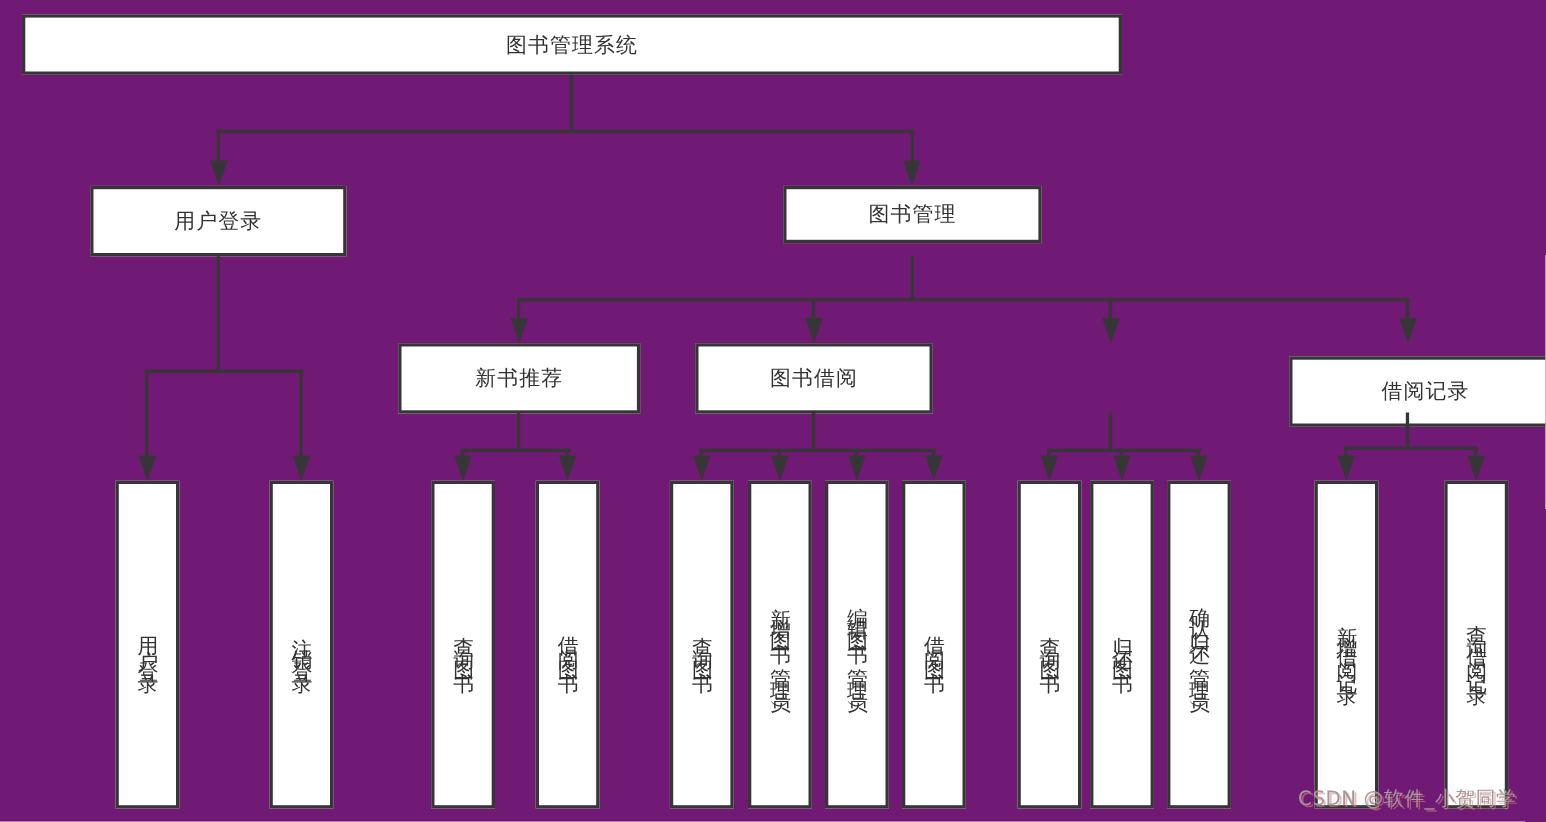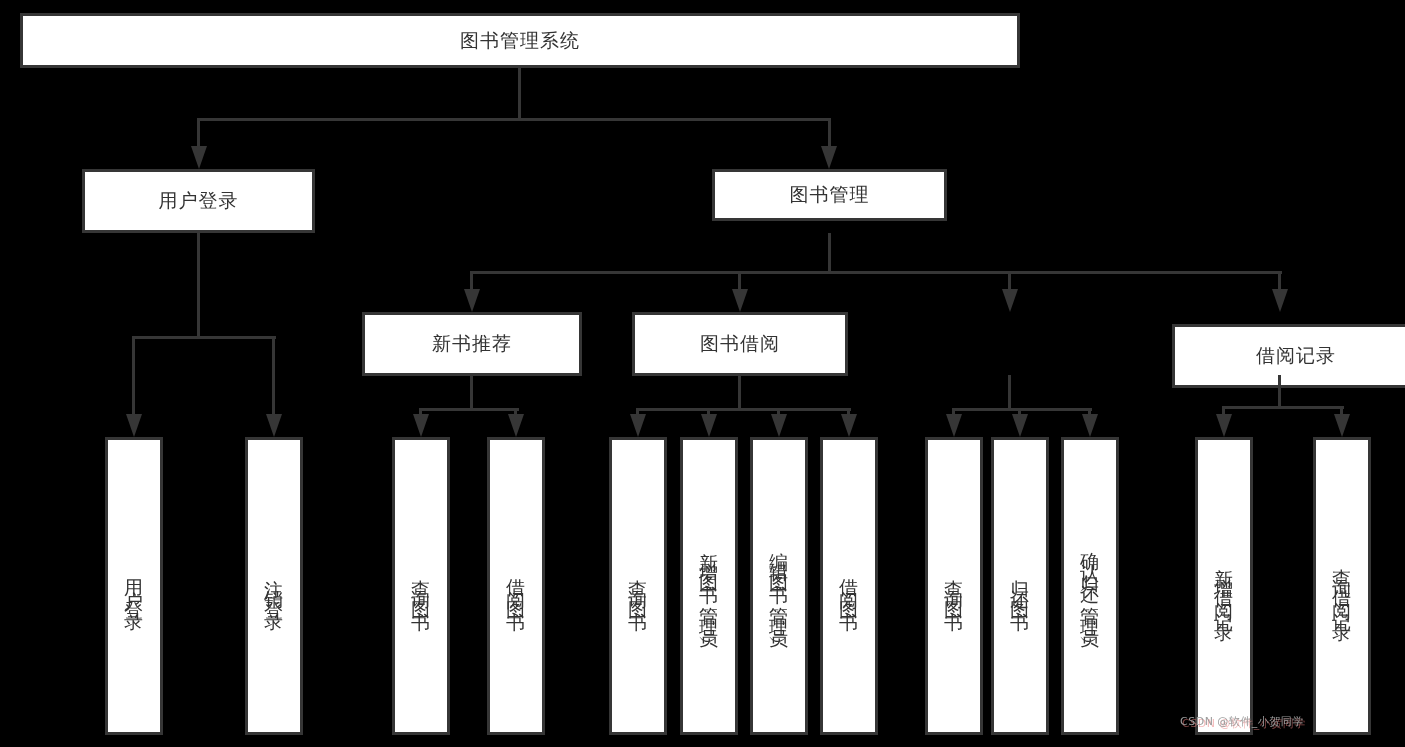--- a/index.html
+++ b/index.html
@@ -1,17 +1,17 @@
 <!DOCTYPE html>
 <html><head>
 <meta charset="utf-8">
 <style>
   html,body{margin:0;padding:0;background:#ffffff;}
   #canvas{
-    position:relative;width:1405px;height:747px;background:#000000;overflow:hidden;
+    position:relative;width:1405px;height:747px;background:#701a75;overflow:hidden;
     font-family:"DejaVu Sans","Liberation Sans",sans-serif;
   }
   .hbox{
     position:absolute;background:#ffffff;border:3px solid #363636;box-sizing:border-box;
     display:flex;align-items:center;justify-content:center;
     font-size:19px;color:#333333;letter-spacing:1px;white-space:nowrap;
   }
   .vbox{
     position:absolute;background:#ffffff;border:3px solid #363636;box-sizing:border-box;
     display:flex;align-items:center;justify-content:center;
@@ -22,21 +22,21 @@
     line-height:1;letter-spacing:11px;white-space:nowrap;
   }
   .line{position:absolute;background:#363636;}
   .arrow{
     position:absolute;width:0;height:0;
     border-left:8px solid transparent;border-right:8px solid transparent;
     border-top:23px solid #363636;
   }
   .watermark{
     position:absolute;left:1180px;top:714px;z-index:10;
-    font-size:11px;color:#9c9c9c;letter-spacing:0.5px;white-space:nowrap;
+    font-size:18px;color:#9c9c9c;letter-spacing:0.5px;white-space:nowrap;
     text-shadow:2px 2px 0 rgba(235,125,125,0.55);
   }
 </style>
 </head>
 <body>
 
 <div id="canvas">
 
   <div class="hbox" style="left:20px;top:13px;width:1000px;height:55px">
     <span>图书管理系统</span>

